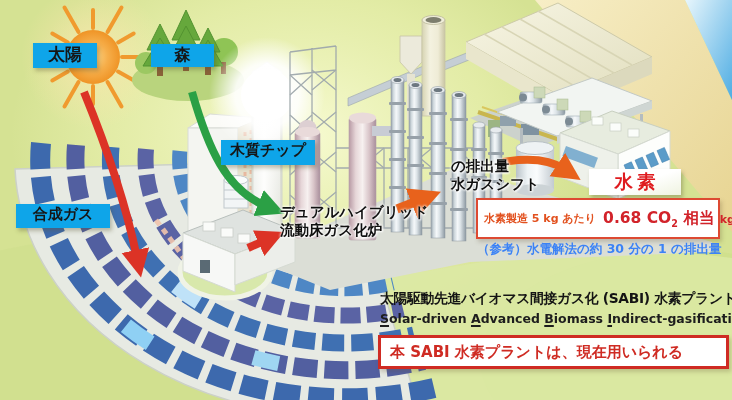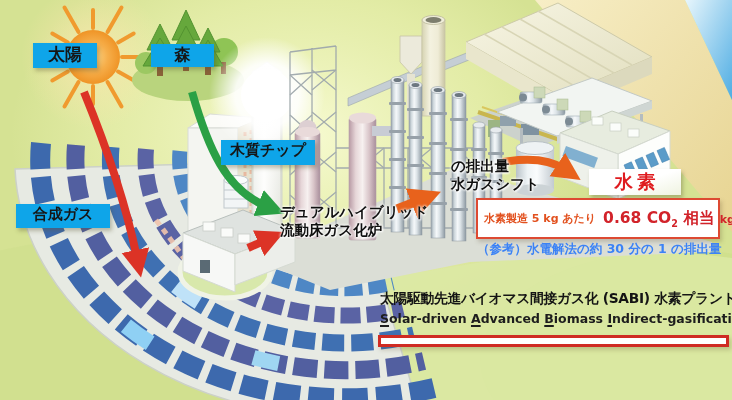--- a/index.html
+++ b/index.html
@@ -415,15 +415,16 @@
     <span>（参考）水電解法の約 30 分の 1 の排出量</span>
   </div>
 
   <div class="abs" id="title-jp">
     <span>太陽駆動先進バイオマス間接ガス化 (SABI) 水素プラント</span>
   </div>
 
   <div class="abs" id="title-en"><span class="u">S</span><span>olar-driven </span><span class="u">A</span><span>dvanced </span><span class="u">B</span><span>iomass </span><span class="u">I</span><span>ndirect-gasification</span></div>
 
   <div class="abs" id="box-summary">
+    <div>本 SABI 水素プラントは、現在用いられる</div>
   </div>
 
 </div>
 
 </body></html>

